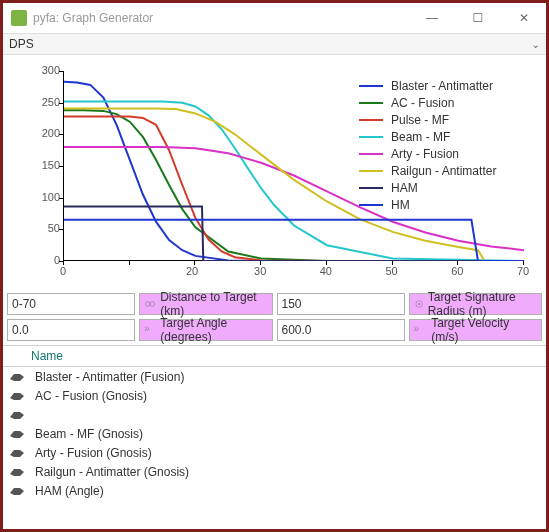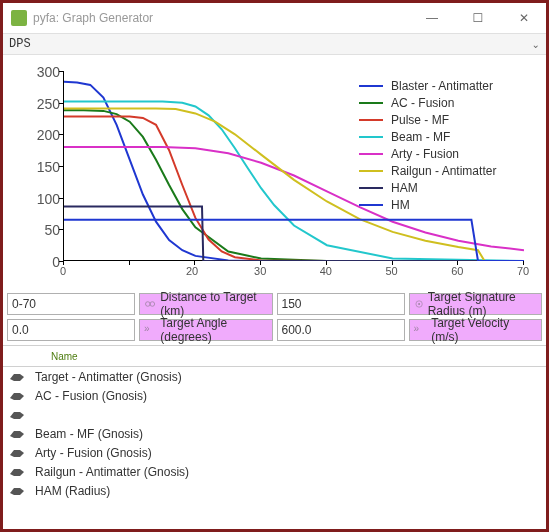--- a/index.html
+++ b/index.html
@@ -4,38 +4,38 @@
 <style>
   * { box-sizing: border-box; margin: 0; padding: 0; }
   body { font-family: "Segoe UI", Tahoma, sans-serif; font-size: 12px; background: #f0f0f0; width: 549px; height: 532px; overflow: hidden; }
   .window { background: white; border: 3px solid #7f1d1d; width: 549px; height: 532px; display: flex; flex-direction: column; }
   .titlebar { height: 30px; display: flex; align-items: center; padding: 0 8px; color: #999; }
   .titlebar .appicon { width: 16px; height: 16px; background: #7cb342; border-radius: 2px; margin-right: 6px; position: relative; }
   .titlebar .title { flex: 1; font-size: 12px; }
   .titlebar .ctrls { display: flex; gap: 18px; color: #666; }
   .titlebar .ctrls span { width: 28px; text-align: center; cursor: default; }
   .dpsbar { background: #f5f5f5; border-top: 1px solid #e0e0e0; border-bottom: 1px solid #e0e0e0; height: 22px; display: flex; align-items: center; padding: 0 6px; color: #333; font-size: 12px; }
-  .dpsbar .label { flex: 1; font-family: Liberation Mono, monospace; }
+  .dpsbar .label { flex: 1; }
   .dpsbar .chev { color: #666; font-size: 10px; }
   .chartwrap { padding: 6px 10px 2px 6px; }
   .chart { width: 525px; height: 226px; background: white; position: relative; }
   .plot { position: absolute; left: 54px; top: 10px; width: 460px; height: 190px; border: 1px solid #000; border-top: none; border-right: none; }
   .plot svg { position: absolute; left: 0; top: 0; }
-  .ytick { position: absolute; right: 474px; text-align: right; width: 40px; color: #555; font-size: 14px; }
+  .ytick { position: absolute; right: 474px; text-align: right; width: 40px; color: #555; font-size: 11px; }
   .xtick { position: absolute; top: 204px; text-align: center; width: 30px; color: #555; font-size: 11px; }
   .tickmark { position: absolute; background: #000; }
   .legend { position: absolute; left: 344px; top: 16px; font-size: 11px; color: #333; }
   .legend .row { display: flex; align-items: center; height: 17px; }
   .legend .sw { width: 24px; height: 2px; margin-right: 8px; }
   .inputs { padding: 4px 4px; display: grid; grid-template-columns: 128px 1fr 128px 1fr; gap: 4px 4px; }
   .cell { height: 22px; border: 1px solid #b0b0b0; background: white; display: flex; align-items: center; padding: 4px 4px; font-size: 12px; color: #333; position: relative; }
   .cell.input input { border: none; outline: none; width: 100%; font-size: 12px; font-family: inherit; color: #333; background: transparent; }
   .cell.label { background: #f0abfc; }
   .cell .icon { width: 14px; height: 14px; margin-right: 4px; opacity: .6; }
-  .listhead { background: #fff; border-top: 1px solid #d0d0d0; border-bottom: 1px solid #d0d0d0; height: 22px; display: flex; align-items: center; padding-left: 48px; color: #4d7c0f; font-size: 10px; }
+  .listhead { background: #fff; border-top: 1px solid #d0d0d0; border-bottom: 1px solid #d0d0d0; height: 22px; display: flex; align-items: center; padding-left: 28px; color: #0f766e; font-size: 12px; }
   .listarea { flex: 1; overflow: hidden; position: relative; background: #fff; }
   .list { overflow-y: scroll; height: 100%; }
   .list::-webkit-scrollbar { width: 17px; }
   .list::-webkit-scrollbar-track { background: #f0f0f0; }
   .list::-webkit-scrollbar-thumb { background: #c0c0c0; }
   .row { height: 19px; display: flex; align-items: center; padding-left: 6px; color: #333; font-size: 12px; white-space: nowrap; }
   .row .fit-icon { width: 16px; height: 14px; margin-right: 10px; }
 </style>
 </head>
 <body>
@@ -177,21 +177,21 @@
 
   <div class="listhead">
     <span>Name</span>
   </div>
   <div class="listarea">
     <div class="list" id="fitlist">
         <div class="row">
           <svg class="fit-icon" viewBox="0 0 16 14">
             <path d="M1 9 L5 4 L11 4 L15 7 L11 11 L5 11 Z" fill="#555"></path>
           </svg>
-          <span>Target - Antimatter (Gnosis)</span>
+          <span>Blaster - Antimatter (Fusion)</span>
         </div>
         <div class="row">
           <svg class="fit-icon" viewBox="0 0 16 14">
             <path d="M1 9 L5 4 L11 4 L15 7 L11 11 L5 11 Z" fill="#555"></path>
           </svg>
           <span>AC - Fusion (Gnosis)</span>
         </div>
         <div class="row">
           <svg class="fit-icon" viewBox="0 0 16 14">
             <path d="M1 9 L5 4 L11 4 L15 7 L11 11 L5 11 Z" fill="#555"></path>
@@ -212,18 +212,18 @@
         <div class="row">
           <svg class="fit-icon" viewBox="0 0 16 14">
             <path d="M1 9 L5 4 L11 4 L15 7 L11 11 L5 11 Z" fill="#555"></path>
           </svg>
           <span>Railgun - Antimatter (Gnosis)</span>
         </div>
         <div class="row">
           <svg class="fit-icon" viewBox="0 0 16 14">
             <path d="M1 9 L5 4 L11 4 L15 7 L11 11 L5 11 Z" fill="#555"></path>
           </svg>
-          <span>HAM (Radius)</span>
+          <span>HAM (Angle)</span>
         </div>
       </div>
   </div>
 
 </div>
 
 </body></html>

